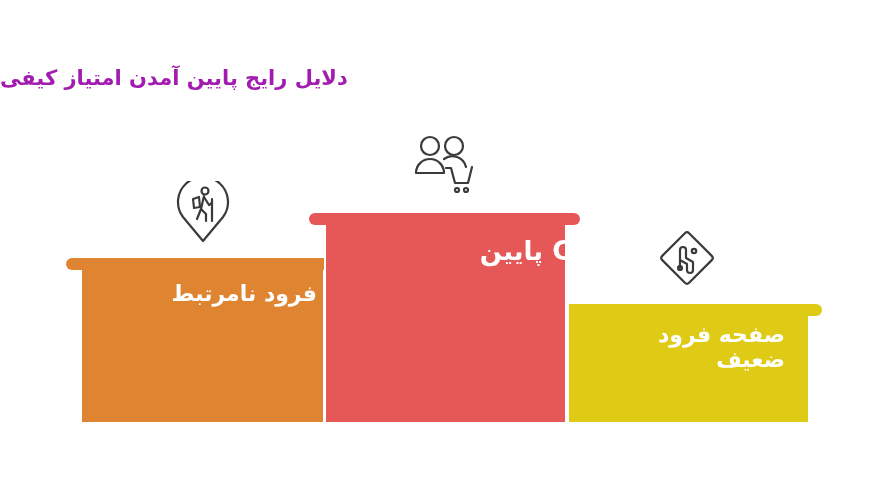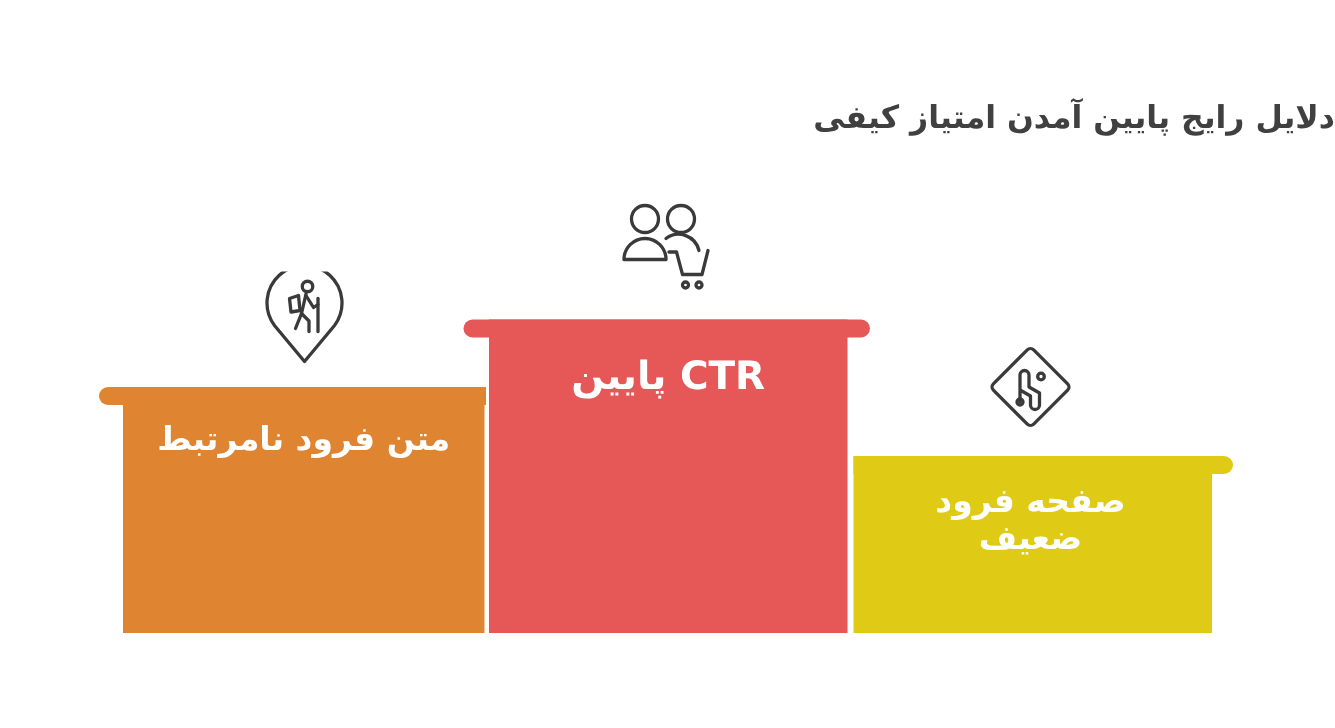--- a/index.html
+++ b/index.html
@@ -1,33 +1,33 @@
 <!DOCTYPE html>
 <html><head>
   <meta charset="utf-8">
   <style>
     html, body { margin:0; padding:0; }
     body {
       width:890px; height:485px; background:#ffffff; position:relative; overflow:hidden;
       font-family: "DejaVu Sans", "Liberation Sans", sans-serif;
     }
     .title {
-      position:absolute; left:0; width:890px; top:66px; text-align:right;
-      font-size:21px; font-weight:bold; color:#404040; direction:rtl;
+      position:absolute; left:0; width:890px; top:66px; text-align:left;
+      font-size:21px; font-weight:bold; color:#a21caf; direction:rtl;
     }
     .lip {
       position:absolute; height:12px; border-radius:6px 6px 0 6px;
     }
     .lip.both { border-radius:6px; }
     .body {
       position:absolute; bottom:0;
     }
     .label {
-      position:absolute; left:0; right:0; text-align:center; color:#ffffff;
-      font-weight:bold; font-size:22px; direction:rtl;
+      position:absolute; left:0; right:0; text-align:right; color:#ffffff;
+      font-weight:bold; font-size:22px; direction:rtl;padding-left:44px;
     }
     .icon { position:absolute; }
     .icon svg { display:block; }
   </style>
 </head>
 <body>
 
 <div class="title">دلایل رایج پایین آمدن امتیاز کیفی</div>
 
 <div>
@@ -60,21 +60,21 @@
       <path d="M33 35 L38 35 L42 50 L55 50 L59 34"></path>
       <circle cx="44" cy="57" r="2"></circle>
       <circle cx="53" cy="57" r="2"></circle>
     </svg>
   </div>
 </div>
 
 <div>
   <div class="lip" style="left:569px; top:304px; width:253px; background:#dfcb15; border-radius:0 6px 6px 0;"></div>
   <div class="body" style="left:569px; top:304px; width:239px; height:118px; position:absolute; background:#dfcb15;"></div>
-  <div class="label" style="position:absolute; left:591px; width:192px; top:322px;">صفحه فرود ضعیف</div>
+  <div class="label" style="position:absolute; left:549px; width:192px; top:322px;">صفحه فرود ضعیف</div>
   <div class="icon" style="left:657px; top:228px;">
     <svg width="60" height="60" viewBox="0 0 60 60" fill="none" stroke="#3a3a3a" stroke-width="2.2" stroke-linecap="round" stroke-linejoin="round">
       <rect x="11" y="11" width="38" height="38" rx="3" transform="rotate(45 30 30)"></rect>
       <path d="M23 40 L23 22 A3 3 0 0 1 29 22 L29 30 L36 34 L36 42 A3 3 0 0 1 30 42 L30 36 L23 32"></path>
       <circle cx="37" cy="23" r="2.2"></circle>
       <circle cx="23" cy="40" r="2"></circle>
     </svg>
   </div>
 </div>
 

